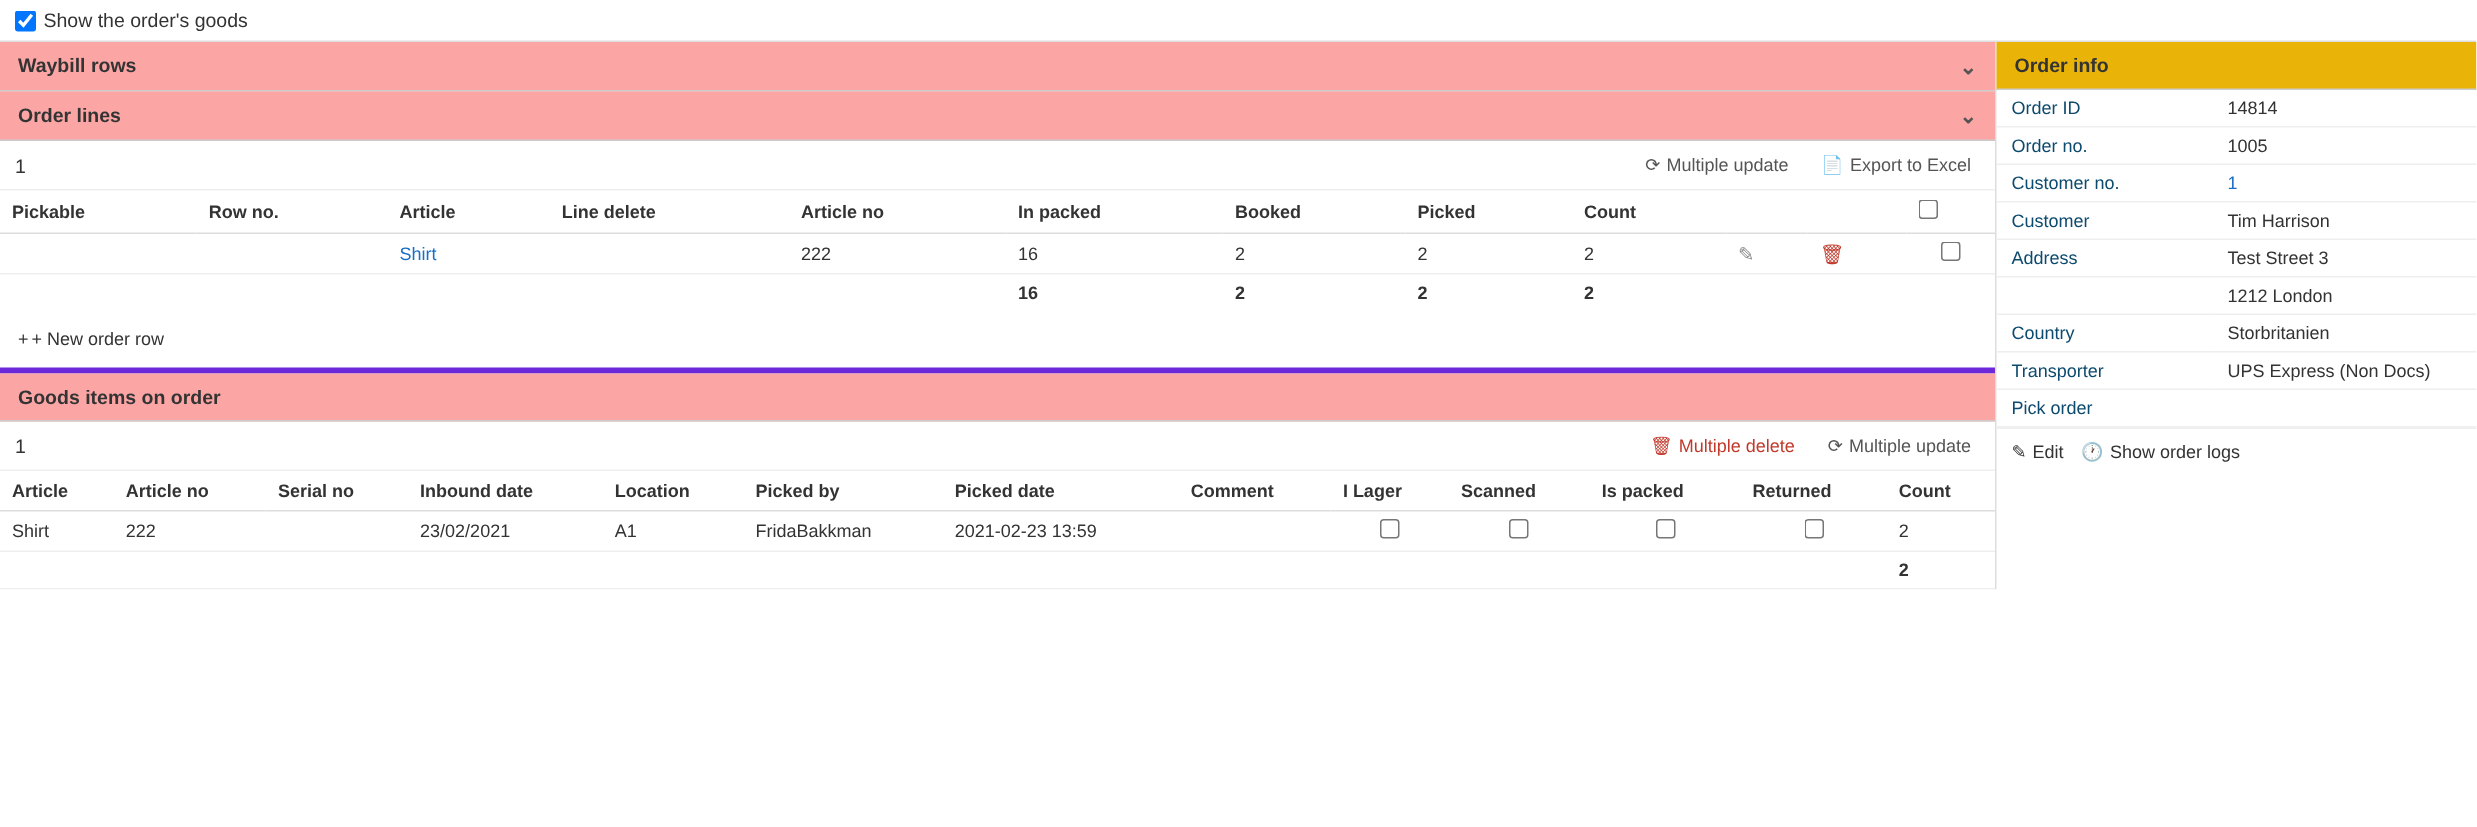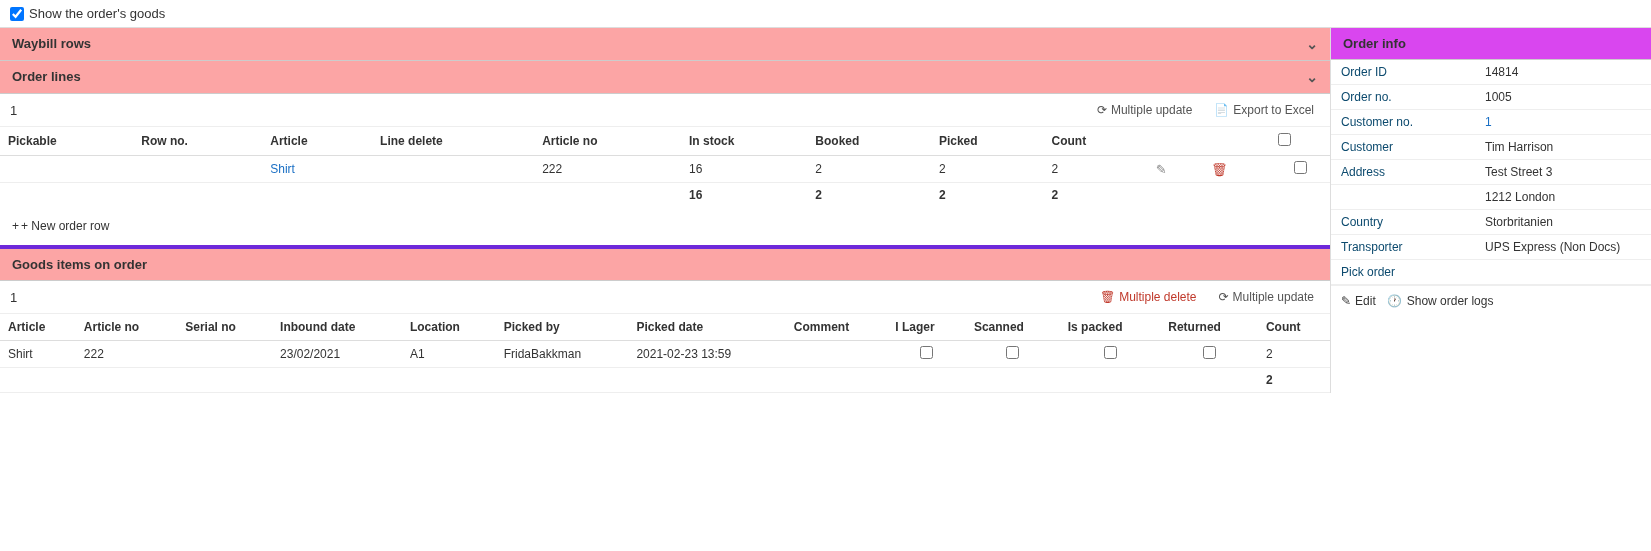--- a/index.html
+++ b/index.html
@@ -76,21 +76,21 @@
       color: #333;
       font-size: 12px;
       padding: 8px 12px;
       display: flex;
       align-items: center;
       gap: 4px;
     }
 
     
     .order-info-header {
-      background: #d946ef;
+      background: #eab308;
       padding: 8px 12px;
       font-weight: bold;
       font-size: 13px;
       border-bottom: 1px solid #ccc;
     }
     .info-table { width: 100%; border-collapse: collapse; }
     .info-table tr { border-bottom: 1px solid #eee; }
     .info-table td { padding: 5px 10px; font-size: 12px; }
     .info-table td:first-child { color: #0c4a6e; width: 45%; }
     .info-table td:last-child { font-weight: normal; }
@@ -171,21 +171,21 @@
       </div>
 
       <table>
         <thead>
           <tr>
             <th>Pickable</th>
             <th>Row no.</th>
             <th>Article</th>
             <th>Line delete</th>
             <th>Article no</th>
-            <th>In stock</th>
+            <th>In packed</th>
             <th>Booked</th>
             <th>Picked</th>
             <th>Count</th>
             <th></th>
             <th></th>
             <th><input type="checkbox" style=""></th>
           </tr>
         </thead>
         <tbody>
           <tr>

